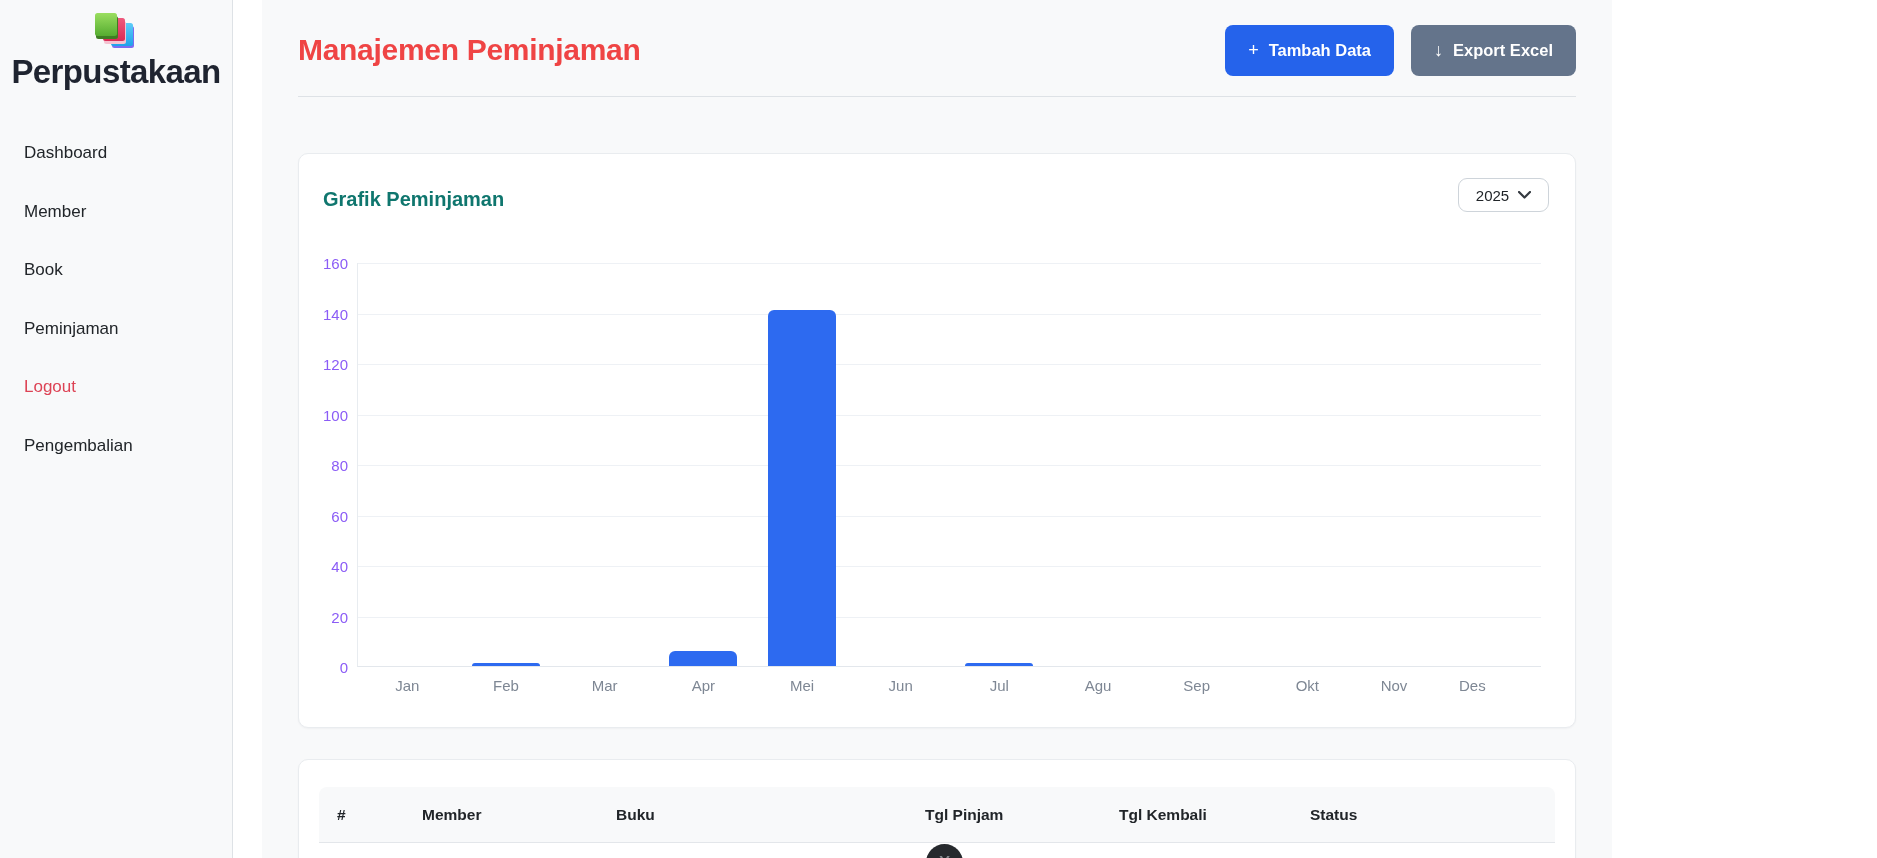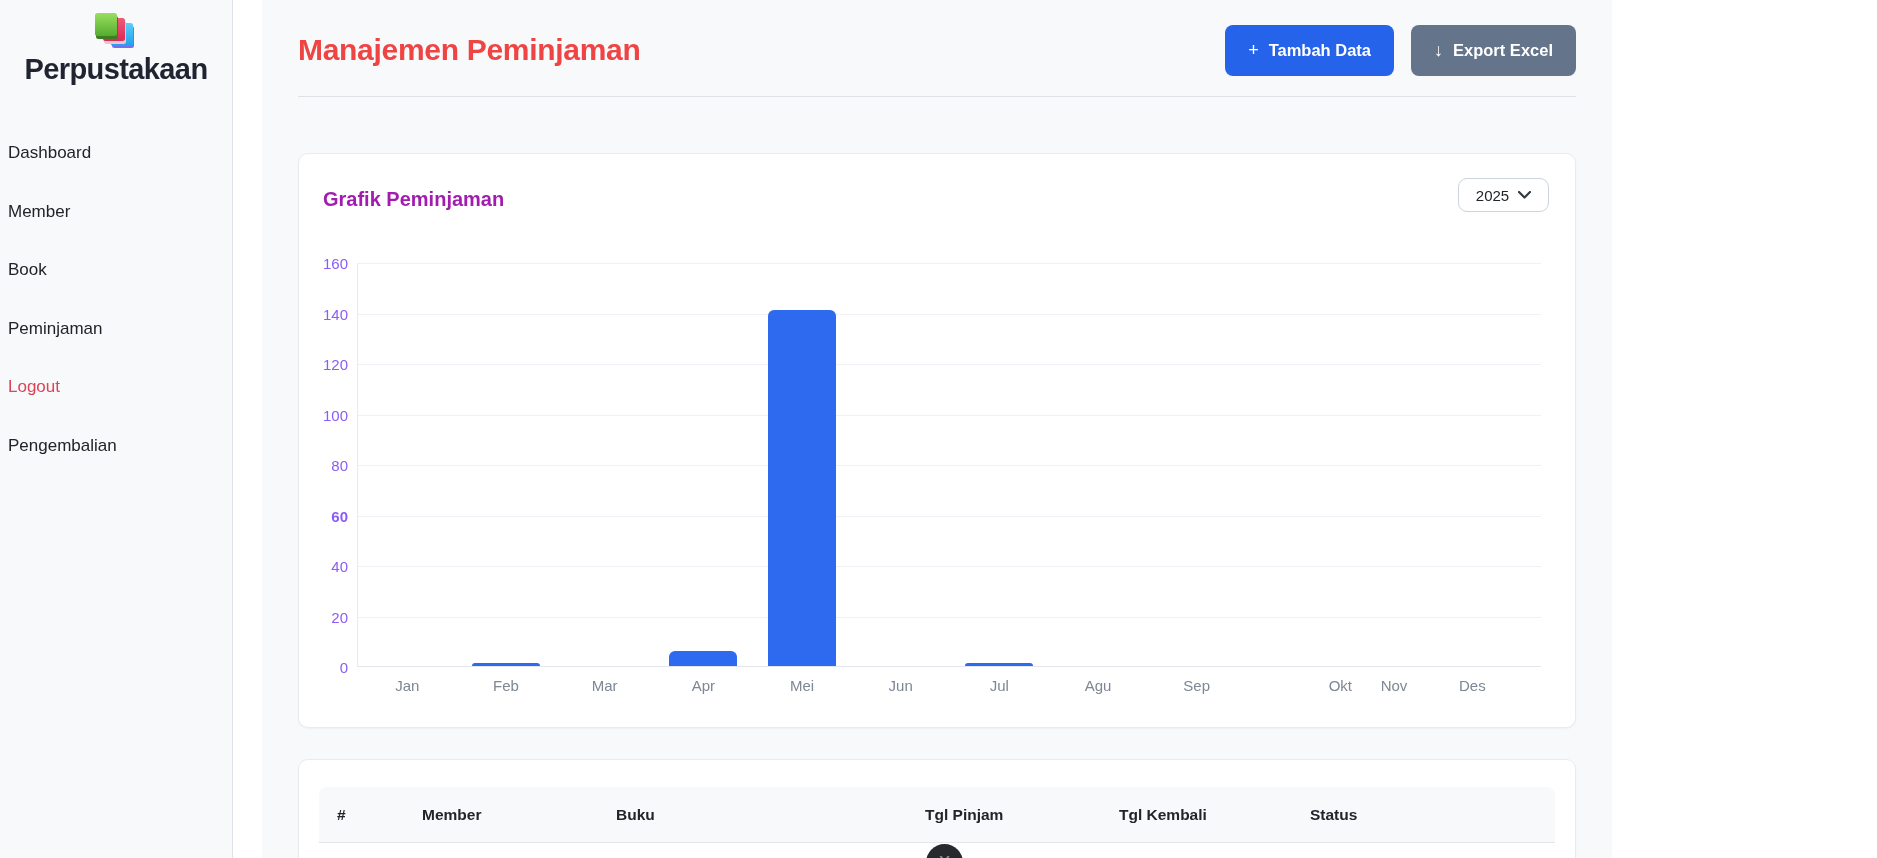--- a/index.html
+++ b/index.html
@@ -5,23 +5,23 @@
   * { margin:0; padding:0; box-sizing:border-box; }
   html,body { width:1877px; height:858px; background:#ffffff; overflow:hidden;
               font-family:"Liberation Sans","DejaVu Sans",sans-serif; }
   .app { position:relative; width:1612px; height:858px; background:#ffffff; }
 
   
   .sidebar { position:absolute; left:0; top:0; bottom:0; width:233px;
              background:#f8f9fa; border-right:1px solid #dee2e6; }
   .brand { padding-top:13px; text-align:center; }
   .brand-icon { display:block; margin:0 auto 2px; width:44px; height:38px; }
-  .brand-name { font-size:29px; font-weight:700; color:#1f2430; letter-spacing:-0.6px; }
+  .brand-name { font-size:33px; font-weight:700; color:#1f2430; letter-spacing:-0.6px; }
   .nav { position:absolute; top:124px; left:0; right:0; }
-  .nav-item { height:58.5px; display:flex; align-items:center; padding-left:8px;
+  .nav-item { height:58.5px; display:flex; align-items:center; padding-left:24px;
               font-size:17px; color:#212529; cursor:pointer; }
   .nav-item.logout { color:#dd4355; }
 
   
   .main { position:absolute; left:262px; top:0; width:1350px; height:858px;
           background:#f8f9fa; padding:0 36px; }
   .page-header { display:flex; align-items:center; justify-content:space-between;
                  height:97px; border-bottom:1px solid #dee2e6; padding-top:4px; }
   .page-title { font-size:30px; font-weight:700; color:#ef4444; letter-spacing:-0.3px; }
   .header-actions { display:flex; gap:17px; }
@@ -31,21 +31,21 @@
   .btn-primary { background:#2563eb; }
   .btn-secondary { background:#64748b; }
   .btn .glyph { font-size:18px; font-weight:400; }
 
   
   .card { background:#ffffff; border:1px solid #e9ecef; border-radius:10px;
           box-shadow:0 1px 2px rgba(16,24,40,.04); }
   .chart-card { position:relative; margin-top:56px; height:575px; }
   .chart-card-head { display:flex; align-items:flex-start; justify-content:space-between;
                      padding:24px 26px 0 24px; }
-  .chart-title { font-size:20px; font-weight:700; color:#a21caf; padding-top:10px; }
+  .chart-title { font-size:20px; font-weight:700; color:#0f766e; padding-top:10px; }
   .year-select { display:flex; align-items:center; justify-content:center; gap:9px;
                  width:91px; height:34px; border:1px solid #ced4da; border-radius:9px;
                  background:#fff; font-size:15px; color:#212529; cursor:pointer; }
 
   
   .plot { position:absolute; left:58px; top:109px; width:1184px; height:404px;
           border-left:1px solid #e8ecf0; border-bottom:1px solid #e3e7ec; }
   .gridline { position:absolute; left:0; right:0; height:1px; background:#eef1f5; }
   .ylabel { position:absolute; right:calc(100% + 10px); transform:translateY(-50%);
             font-size:15px; color:#8b5cf6; white-space:nowrap; }
@@ -142,40 +142,40 @@
           <div class="gridline" style="top: 303px;"></div>
           <div class="gridline" style="top: 252.5px;"></div>
           <div class="gridline" style="top: 202px;"></div>
           <div class="gridline" style="top: 151.5px;"></div>
           <div class="gridline" style="top: 101px;"></div>
           <div class="gridline" style="top: 50.5px;"></div>
           <div class="gridline" style="top: 0px;"></div>
           <span class="ylabel" style="top: 404px;">0</span>
           <span class="ylabel" style="top: 353.5px;">20</span>
           <span class="ylabel" style="top: 303px;">40</span>
-          <span class="ylabel" style="top: 252.5px; font-weight: bold;">60</span>
+          <span class="ylabel" style="top: 252.5px;">60</span>
           <span class="ylabel" style="top: 202px;">80</span>
           <span class="ylabel" style="top: 151.5px;">100</span>
           <span class="ylabel" style="top: 101px;">120</span>
           <span class="ylabel" style="top: 50.5px;">140</span>
           <span class="ylabel" style="top: 0px;">160</span>
           <span class="xlabel" style="left: 0px; width: 98.6667px;">Jan</span>
           <span class="xlabel" style="left: 98.6667px; width: 98.6667px;">Feb</span>
           <div class="bar" style="left: 114px; height: 2.525px; background: rgb(45, 106, 240);"></div>
           <span class="xlabel" style="left: 197.333px; width: 98.6667px;">Mar</span>
           <span class="xlabel" style="left: 296px; width: 98.6667px;">Apr</span>
           <div class="bar" style="left: 311.333px; height: 15.15px; background: rgb(45, 106, 240);"></div>
           <span class="xlabel" style="left: 394.667px; width: 98.6667px;">Mei</span>
           <div class="bar" style="left: 410px; height: 356.025px; background: rgb(45, 106, 240);"></div>
           <span class="xlabel" style="left: 493.333px; width: 98.6667px;">Jun</span>
           <span class="xlabel" style="left: 592px; width: 98.6667px;">Jul</span>
           <div class="bar" style="left: 607.333px; height: 2.525px; background: rgb(45, 106, 240);"></div>
           <span class="xlabel" style="left: 690.667px; width: 98.6667px;">Agu</span>
           <span class="xlabel" style="left: 789.333px; width: 98.6667px;">Sep</span>
-          <span class="xlabel" style="left: 933px; width: 98.6667px;">Okt</span>
+          <span class="xlabel" style="left: 900px; width: 98.6667px;">Okt</span>
           <span class="xlabel" style="left: 986.667px; width: 98.6667px;">Nov</span>
           <span class="xlabel" style="left: 1065px; width: 98.6667px;">Des</span>
         </div>
     </section>
 
     <section class="card table-card">
       <div class="table-head">
 
       <div class="th" style="width: 85px;">#</div>
           <div class="th" style="width: 194px;">Member</div>

